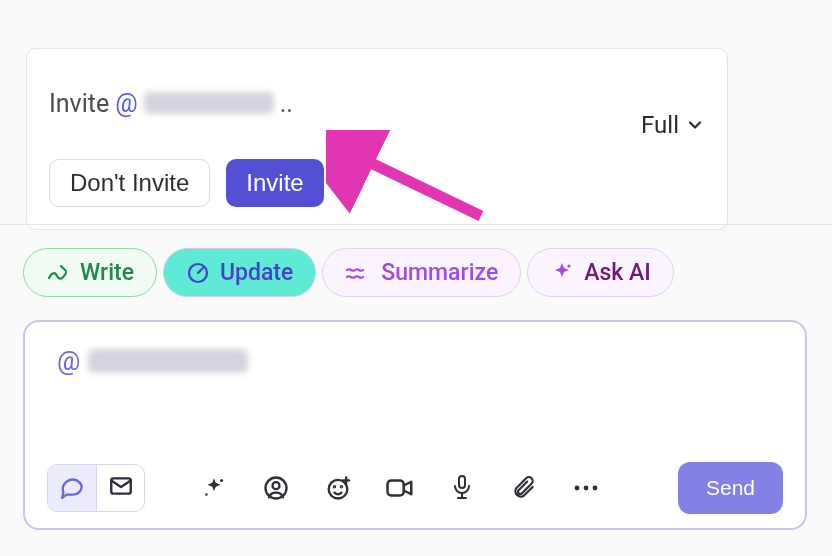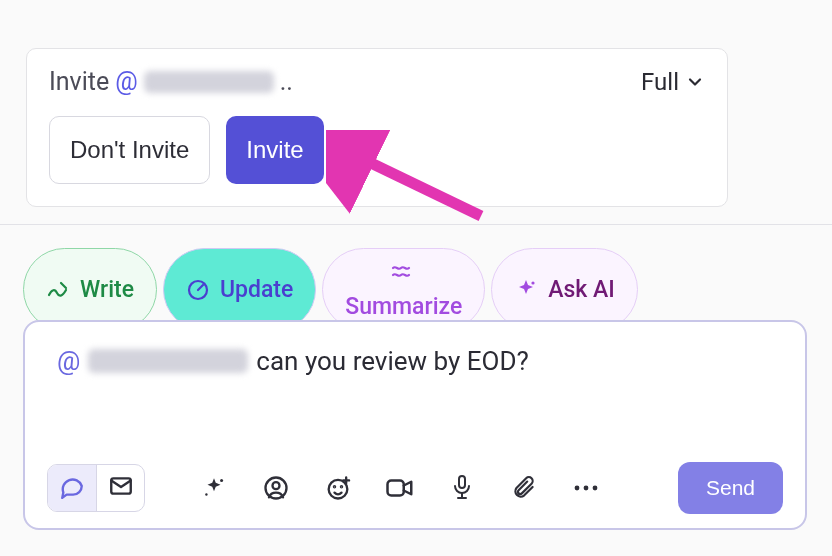--- a/index.html
+++ b/index.html
@@ -46,31 +46,32 @@
     height: 22px;
   }
   .invite-blur { width: 130px; }
   .full-toggle {
     display: flex;
     align-items: center;
     gap: 6px;
     font-size: 24px;
     color: #2a2a32;
     cursor: pointer;
+    margin-top: 44px;
   }
   .chevron-down svg { display:block; }
 
   .invite-buttons {
     margin-top: 20px;
     display: flex;
     gap: 16px;
   }
   .btn {
     font-size: 24px;
-    padding: 20px 20px;
+    padding: 10px 20px;
     border-radius: 10px;
     cursor: pointer;
     line-height: 1.1;
   }
   .btn-outline {
     background: #fff;
     border: 1.5px solid #d8d8e0;
     color: #2d2d36;
   }
   .btn-primary {
@@ -124,21 +125,20 @@
   }
   .pill-update {
     background: #5eead4;
     border-color: #cfc9f4;
     color: #4a3fcf;
   }
   .pill-summarize {
     background: #fbf4ff;
     border-color: #e5cef7;
     color: #a24be0;
-    flex-direction: column;
   }
   .pill-askai {
     background: #fbf4ff;
     border-color: #e5cef7;
     color: #701a75;
   }
   .pill svg { display:block; }
 
   
   .composer {
@@ -297,21 +297,20 @@
       </svg>
     </span>
     <span>Ask AI</span>
   </div>
 </div>
 
 <div class="composer">
   <div class="composer-text">
     <span class="mention-at" style="color:#6a68e0">@</span>
     <span class="blur-box composer-blur"></span>
-    <span>can you review by EOD?</span>
   </div>
 
   <div class="composer-toolbar">
     <div class="tb-left">
       <div class="toggle-group">
         <div class="toggle-btn active">
           <span>
             <svg width="26" height="26" viewBox="0 0 24 24" fill="none" stroke="#6a68e0" stroke-width="2.2" stroke-linecap="round" stroke-linejoin="round">
               <path d="M21 12a8 8 0 0 1-8 8H7l-4 3 1-5a8 8 0 1 1 17-6z"></path>
             </svg>

